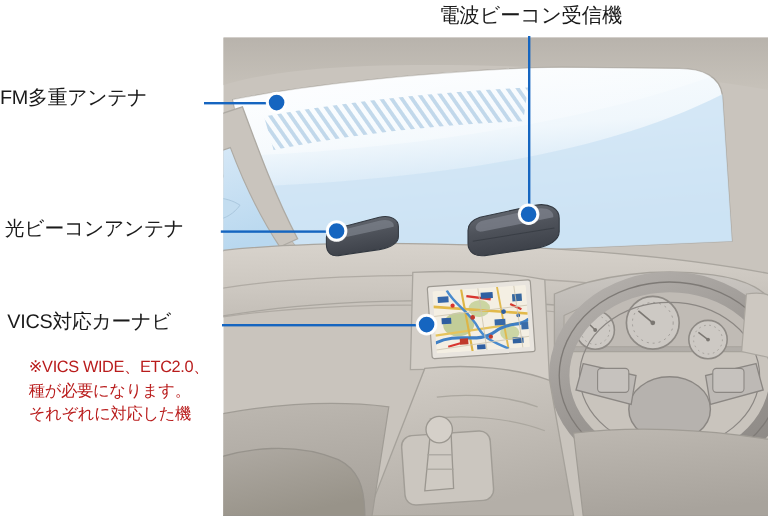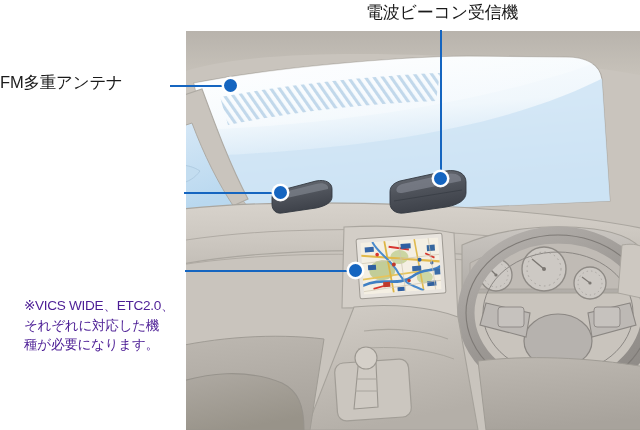--- a/index.html
+++ b/index.html
@@ -64,21 +64,21 @@
   #dot-fm-antenna     { left: 222px; top: 77px; }
   #dot-radio-beacon   { left: 432px; top: 170px; }
   #dot-optical-beacon { left: 272px; top: 184px; }
   #dot-vics-navi      { left: 347px; top: 262px; }
 
   
   #note {
     position: absolute;
     left: 24px; top: 296px;
     width: 158px;
-    color: #4c1d95;
+    color: #b91c1c;
     font-size: 13.6px;
     line-height: 1.45;
     letter-spacing: -0.3px;
   }
   #note .note-line { display: block; white-space: nowrap; }
 </style>
 </head>
 <body>
 
 <div id="root">
@@ -334,25 +334,27 @@
   </div>
 
   <div class="callout-label" id="label-radio-beacon">電波ビーコン受信機</div>
   <div class="leader v" id="leader-radio-beacon"></div>
   <div class="hotspot" id="dot-radio-beacon"></div>
 
   <div class="callout-label" id="label-fm-antenna">FM多重アンテナ</div>
   <div class="leader h" id="leader-fm-antenna"></div>
   <div class="hotspot" id="dot-fm-antenna"></div>
 
+  <div class="callout-label" id="label-optical-beacon">光ビーコンアンテナ</div>
   <div class="leader h" id="leader-optical-beacon"></div>
   <div class="hotspot" id="dot-optical-beacon"></div>
 
+  <div class="callout-label" id="label-vics-navi">VICS対応カーナビ</div>
   <div class="leader h" id="leader-vics-navi"></div>
   <div class="hotspot" id="dot-vics-navi"></div>
 
   <div id="note">
     <span class="note-line">※VICS WIDE、ETC2.0、</span>
+    <span class="note-line">種が必要になります。</span>
     <span class="note-line">それぞれに対応した機</span>
-    <span class="note-line">種が必要になります。</span>
   </div>
 
 </div>
 
 </body></html>

